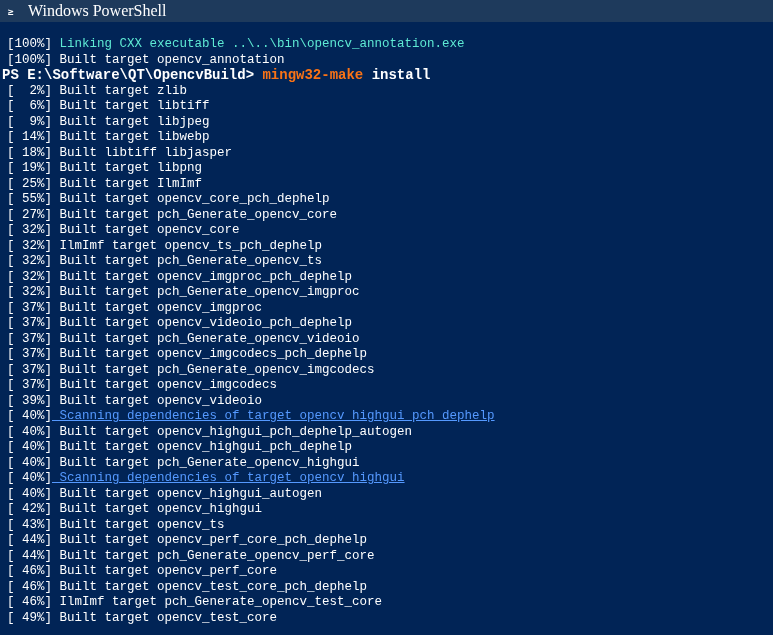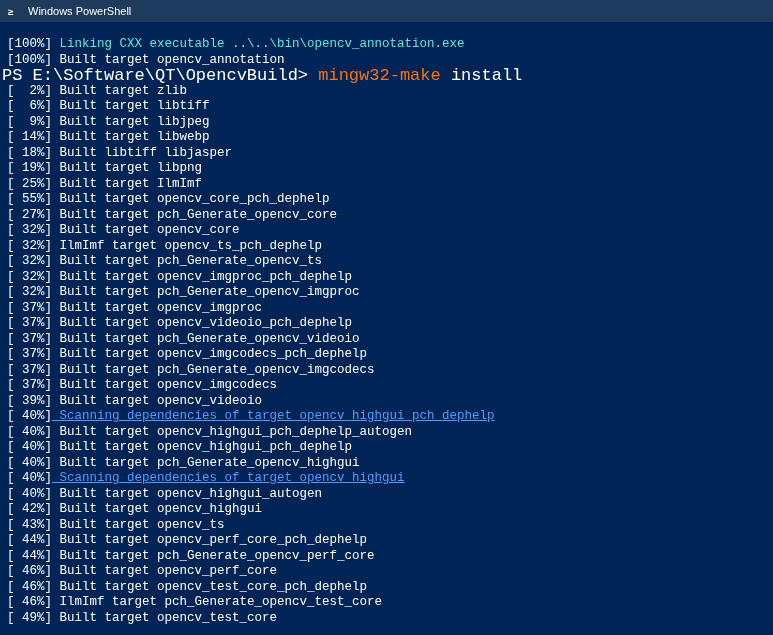--- a/index.html
+++ b/index.html
@@ -34,22 +34,22 @@
       justify-content: center;
     }
 
     .title-bar-icon svg {
       width: 14px;
       height: 14px;
     }
 
     .title-bar-text {
       color: #fff;
-      font-size: 11px;
-      font-family: Liberation Sans, sans-serif;
+      font-size: 16px;
+      font-family: Liberation Serif, serif;
     }
 
     .terminal-body {
       background: #012456;
       color: #fff;
       width: 773px;
       height: 613px;
       overflow: hidden;
       padding: 15px 0;
       line-height: 15.5px;
@@ -81,21 +81,22 @@
     .text-link {
       color: #5599ff;
       text-decoration: underline;
     }
 
     .prompt-line {
       display: flex;
       align-items: flex-end;
       white-space: pre;
       padding: 0 2px;
-      font-size: 17px;
+      font-size: 14px;
+      font-weight: bold;
     }
 
     .prompt-path {
       color: #fff;
     }
 
     .prompt-cmd {
       color: #f97316;
     }
 

